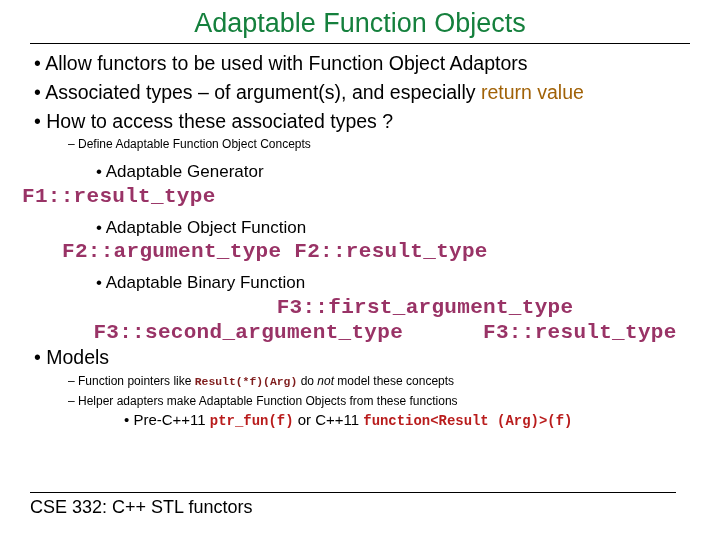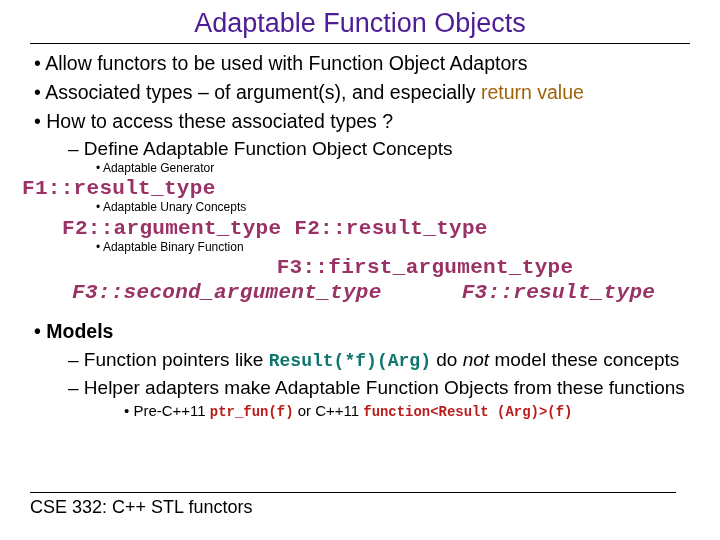--- a/index.html
+++ b/index.html
@@ -15,52 +15,52 @@
   .slide {
     position: relative;
     width: 720px;
     height: 540px;
     box-sizing: border-box;
     padding: 8px 22px 0 22px;
   }
   .title {
     text-align: center;
     font-size: 27px;
-    color: #4c1d95;
+    color: #15803d;
     padding-bottom: 4px;
     border-bottom: 1.5px solid #000;
     margin: 0 8px;
   }
   ul { margin: 0; padding: 0; list-style: none; }
   li { margin: 0; padding: 0; }
 
   .lvl1 {
     font-size: 19.5px;
     line-height: 1.22;
     padding-left: 28px;
     text-indent: -16px;
     margin-top: 5px;
   }
   .lvl1::before { content: "• "; }
 
   .lvl2 {
-    font-size: 19px;
+    font-size: 12px;
     line-height: 1.22;
     padding-left: 60px;
     text-indent: -14px;
     margin-top: 4px;
   }
   .lvl2::before { content: "– "; }
 
   .lvl3 {
-    font-size: 12px;
+    font-size: 17px;
     line-height: 1.22;
     padding-left: 88px;
     text-indent: -14px;
-    margin-top: 0;
+    margin-top: 10px;
   }
   .lvl3::before { content: "• "; }
 
   .lvl4 {
     font-size: 15px;
     line-height: 1.22;
     padding-left: 114px;
     text-indent: -12px;
     margin-top: 3px;
   }
@@ -69,28 +69,27 @@
   .code-line {
     font-family: "Courier New", Courier, monospace;
     font-weight: bold;
     color: #993366;
     font-size: 21px;
     text-align: left;
     margin-top: 2px;
     letter-spacing: 0.3px;
   }
   .code-line.left {
-    text-align: left;
+    text-align: center;
     padding-left: 50px;
-    font-style: italic;
   }
   .code-inline {
     font-family: "Courier New", Courier, monospace;
     font-weight: bold;
-    color: #0f766e;
+    color: #7f1d1d;
     font-size: 0.95em;
   }
   .code-inline-sm {
     font-family: "Courier New", Courier, monospace;
     font-weight: bold;
     color: #b91c1c;
     font-size: 0.93em;
   }
   .hl { color: #a16207; }
   .ital { font-style: italic; }
@@ -122,34 +121,34 @@
 
     <li class="lvl1">How to access these associated types ?</li>
 
     <li class="lvl2">Define Adaptable Function Object Concepts</li>
 
     <li class="lvl3">Adaptable Generator</li>
   </ul>
   <div class="code-line">F1::result_type</div>
 
   <ul>
-    <li class="lvl3">Adaptable Unary Concepts</li>
+    <li class="lvl3">Adaptable Object Function</li>
   </ul>
   <div class="code-line" style="padding-left:40px;">F2::argument_type  F2::result_type</div>
 
   <ul>
     <li class="lvl3">Adaptable Binary Function</li>
   </ul>
   <div class="code-line" style="padding-left:130px; text-align:center;">F3::first_argument_type</div>
   <div class="code-line left">
     <span>F3::second_argument_type</span><span style="display:inline-block; width:80px;"></span><span>F3::result_type</span>
   </div>
 
   <ul>
-    <li class="lvl1" style="margin-top:16px;font-weight:bold;">Models</li>
+    <li class="lvl1" style="margin-top:2px;">Models</li>
 
     <li class="lvl2">
       <span>Function pointers like </span><span class="code-inline">Result(*f)(Arg)</span><span> do </span><span class="ital">not</span><span> model these concepts</span>
     </li>
 
     <li class="lvl2">Helper adapters make Adaptable Function Objects from these functions</li>
 
     <li class="lvl4">
       <span>Pre-C++11 </span><span class="code-inline-sm">ptr_fun(f)</span><span> or C++11 </span><span class="code-inline-sm">function&lt;Result (Arg)&gt;(f)</span>
     </li>

